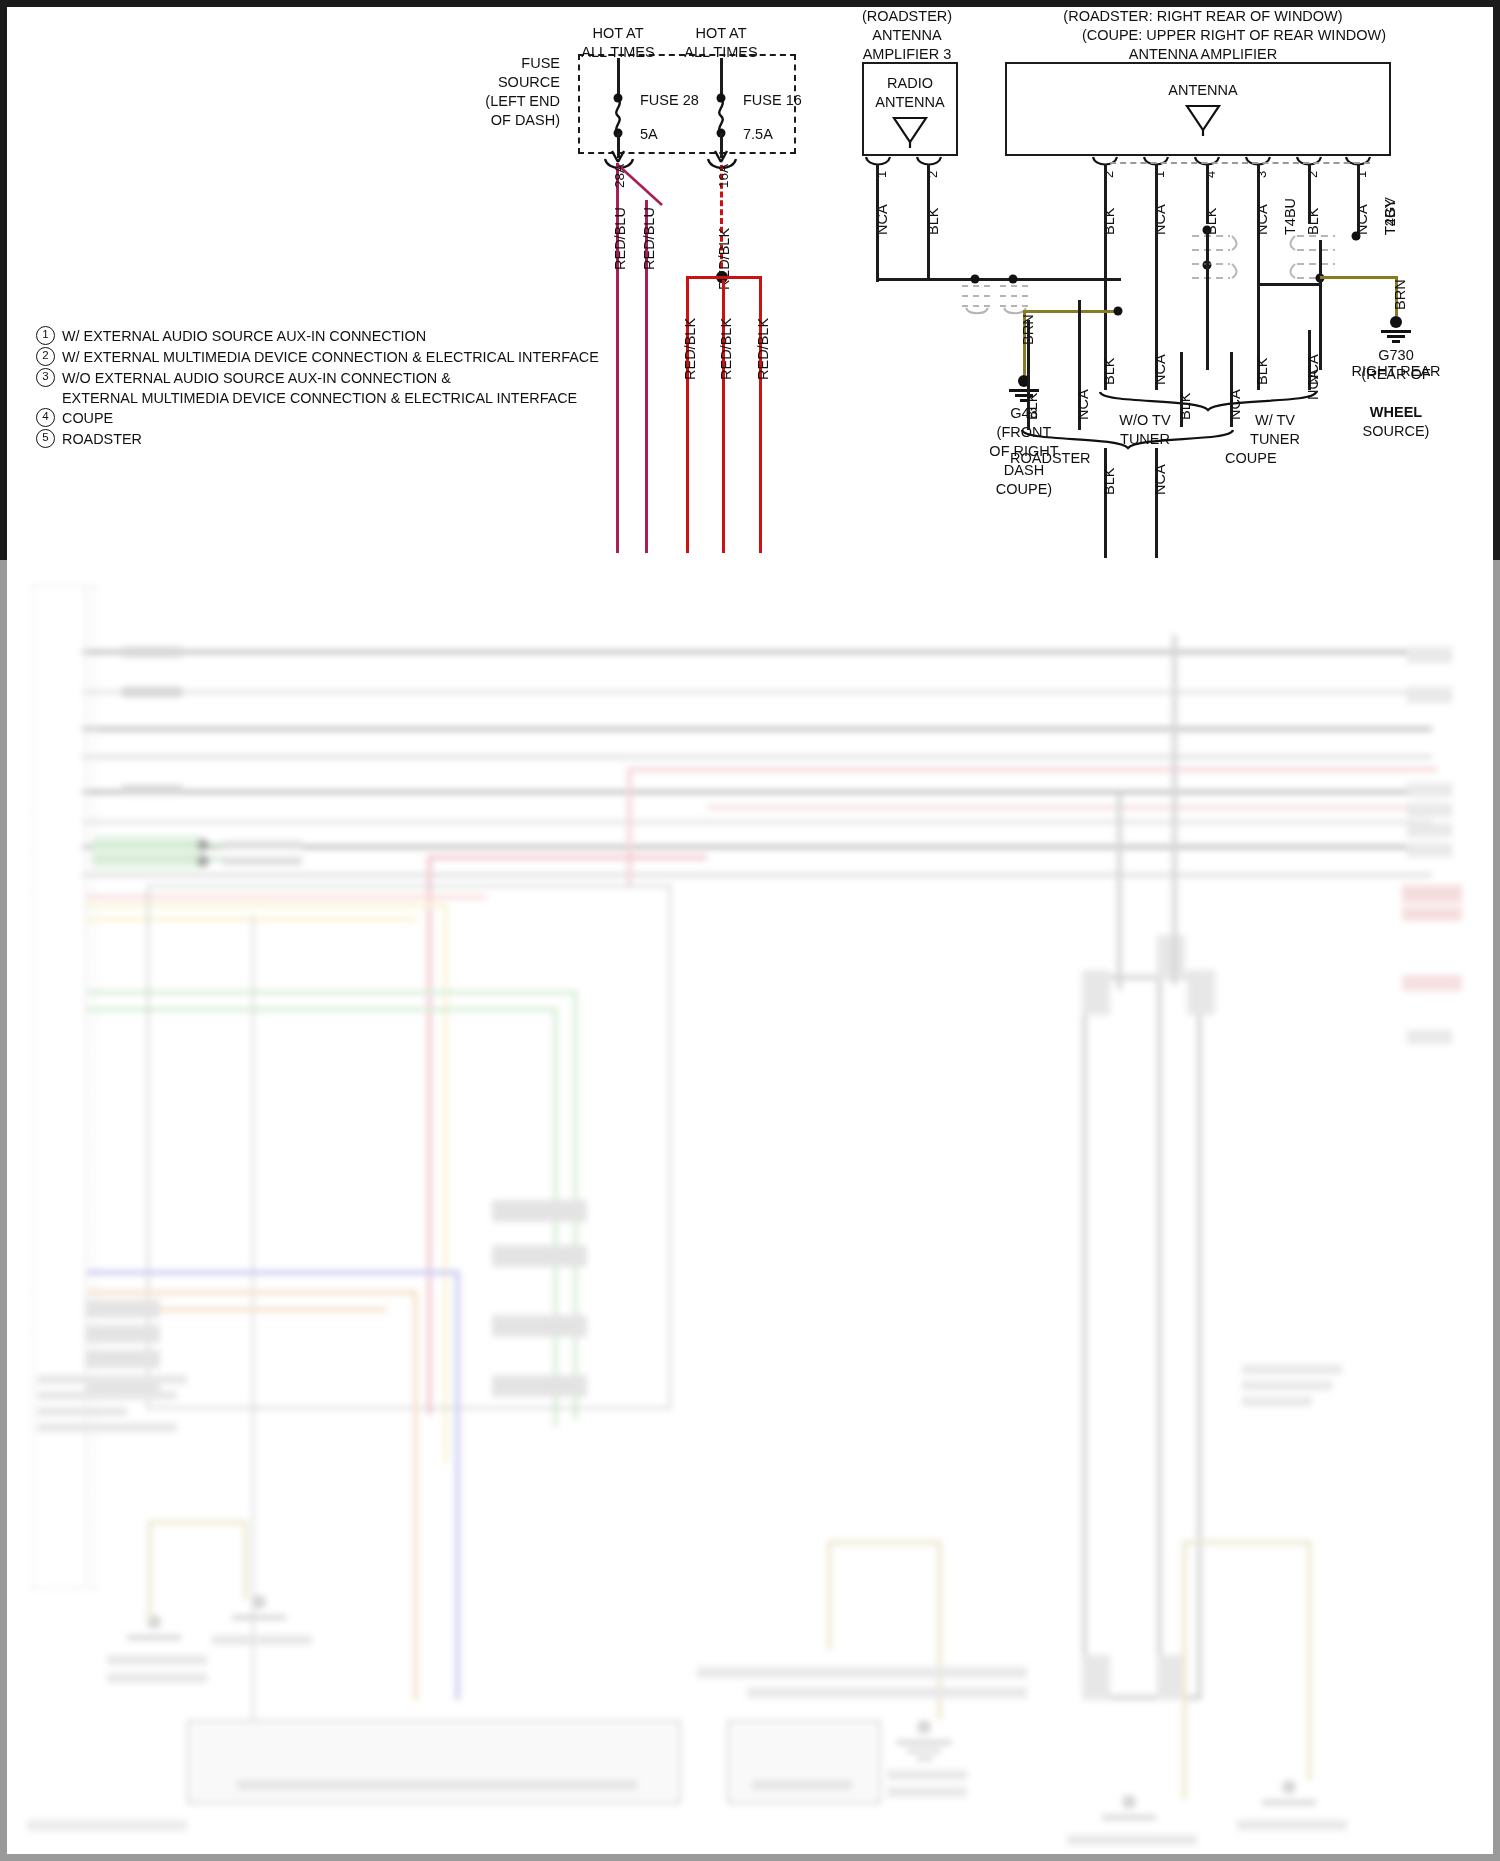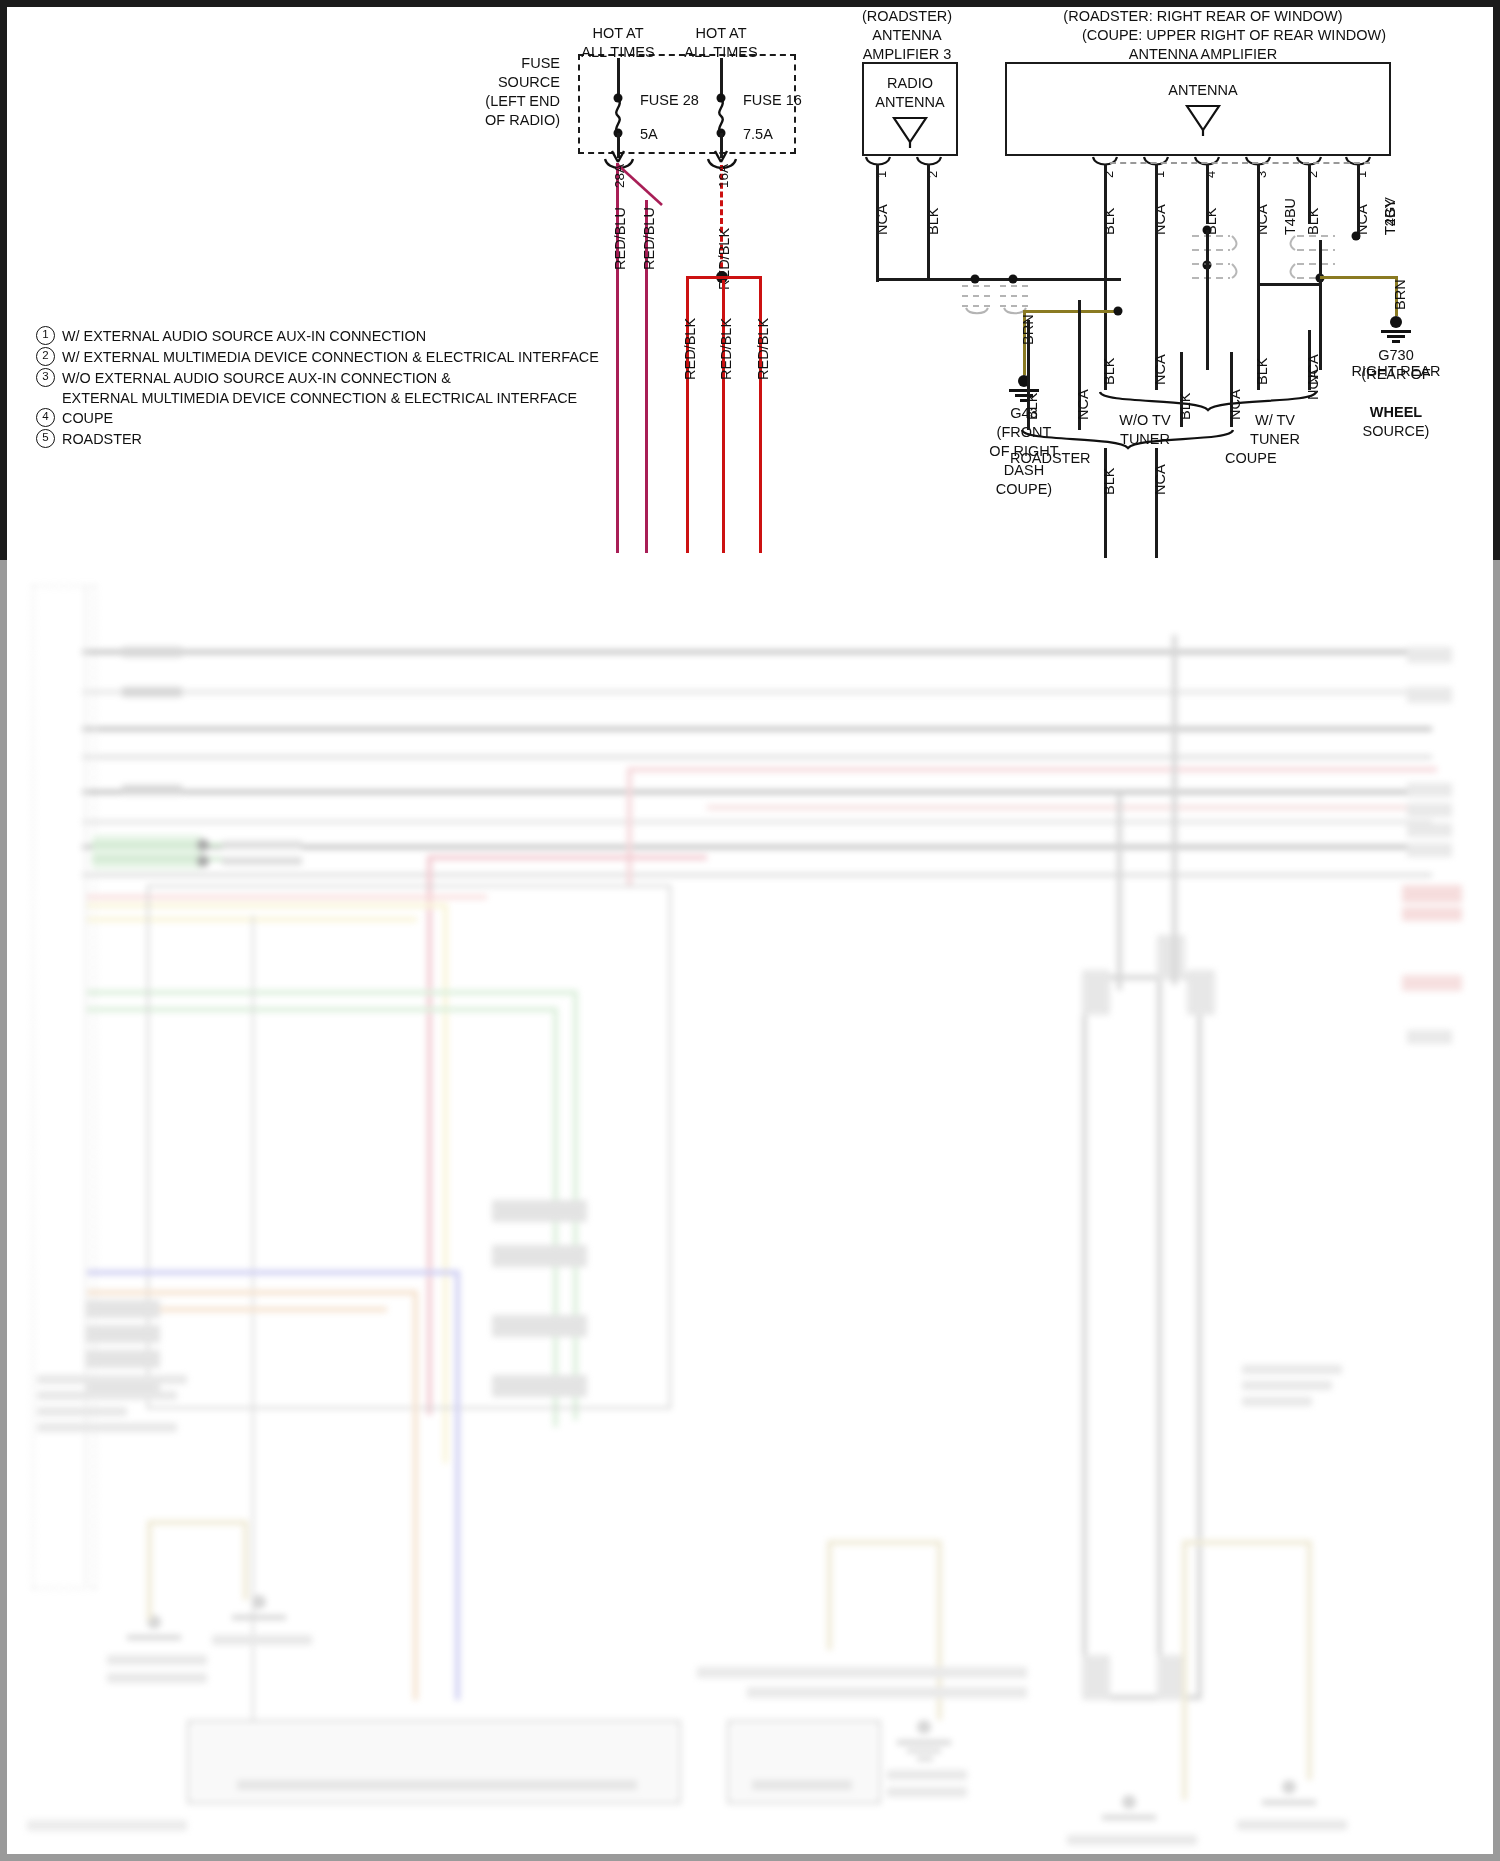--- a/index.html
+++ b/index.html
@@ -65,21 +65,21 @@
   <div id="frame"></div>
   <div id="topbar"></div>
   <div id="leftbar"></div>
   <div id="rightbar"></div>
 
   <div class="sharp">
 
     <div class="txt" style="left:500px;top:55px;text-align:right;width:60px;">FUSE</div>
     <div class="txt" style="left:490px;top:74px;text-align:right;width:70px;">SOURCE</div>
     <div class="txt" style="left:470px;top:93px;text-align:right;width:90px;">(LEFT END</div>
-    <div class="txt" style="left:470px;top:112px;text-align:right;width:90px;">OF RADIO)</div>
+    <div class="txt" style="left:470px;top:112px;text-align:right;width:90px;">OF DASH)</div>
 
     <div class="dashbox" style="left:578px;top:54px;width:218px;height:100px;"></div>
 
     <div class="txt c" style="left:618px;top:25px;">HOT AT</div>
     <div class="txt c" style="left:618px;top:44px;">ALL TIMES</div>
 
     <div class="txt c" style="left:721px;top:25px;">HOT AT</div>
     <div class="txt c" style="left:721px;top:44px;">ALL TIMES</div>
 
     <div class="wire v" style="left:617px;top:58px;height:40px;"></div>

